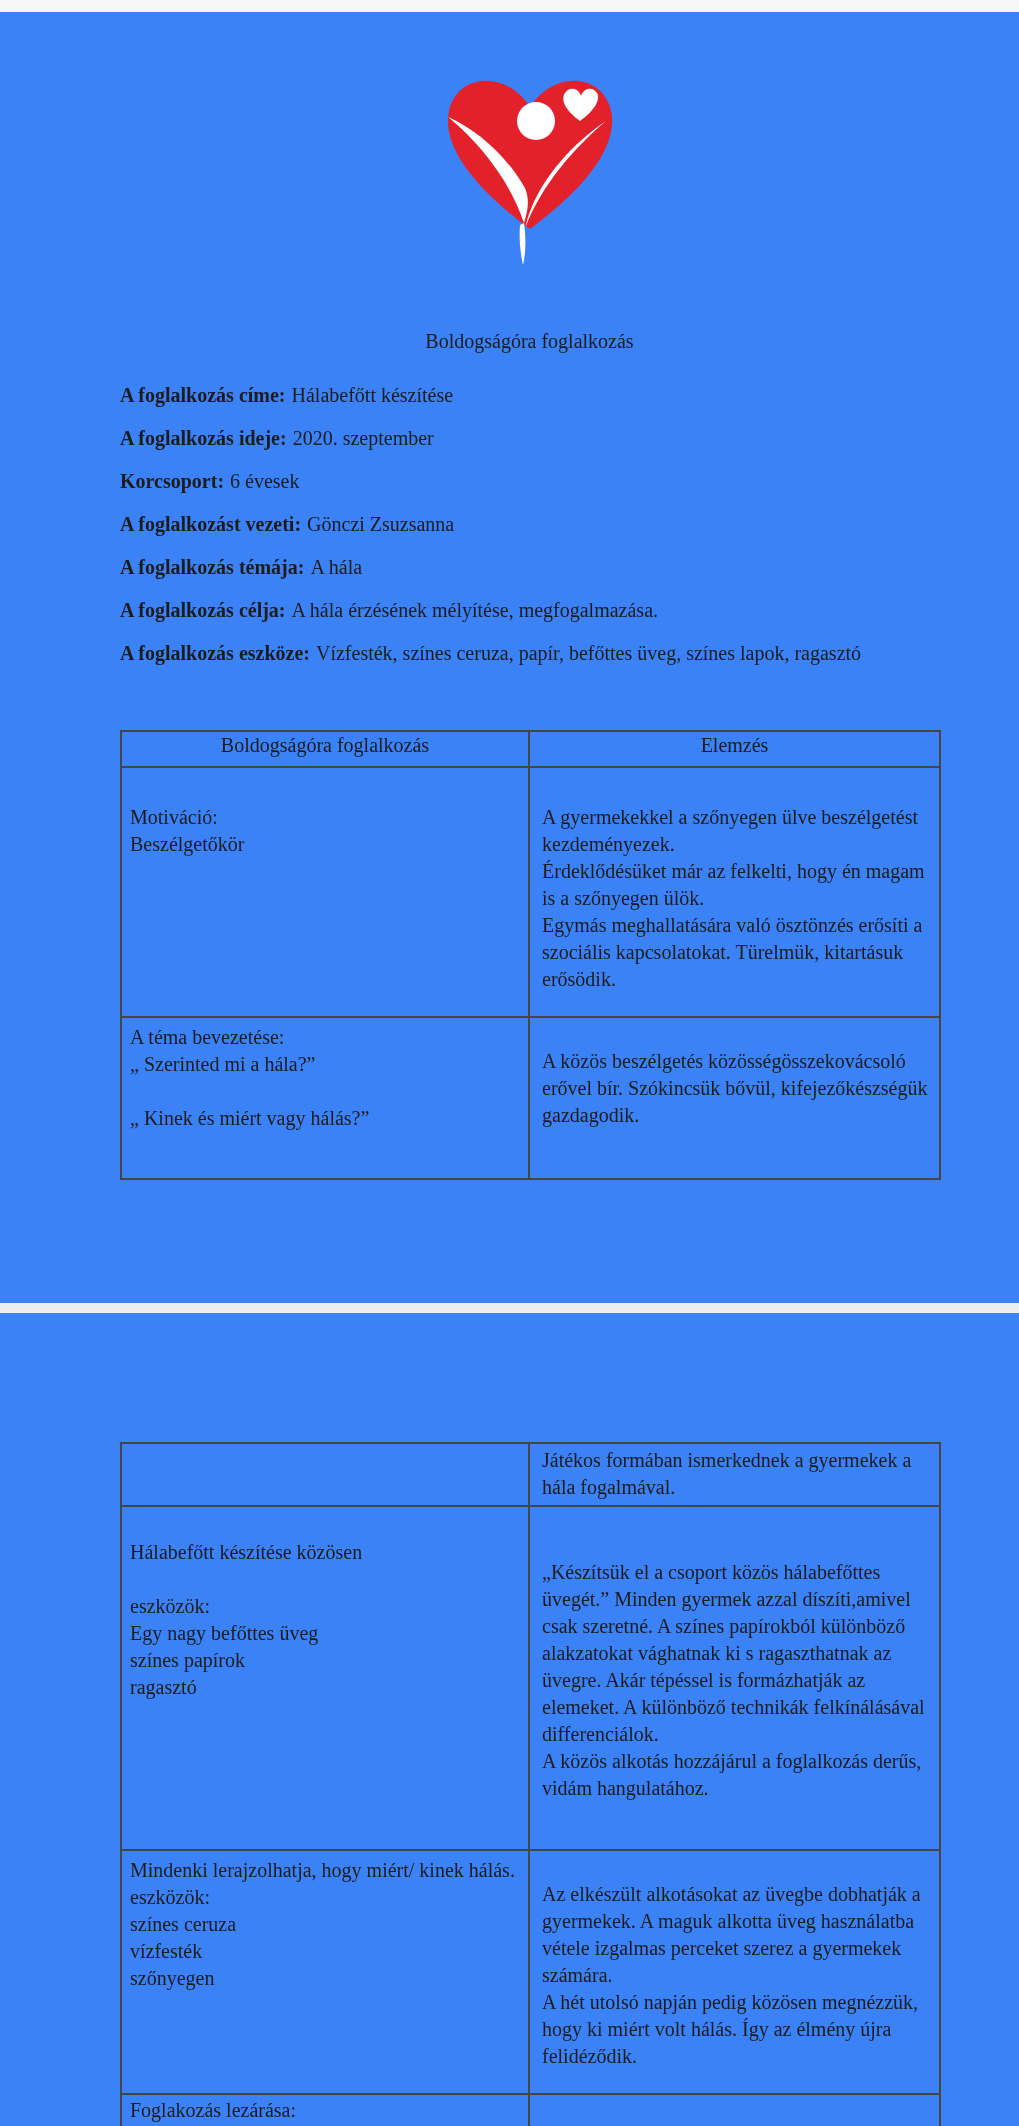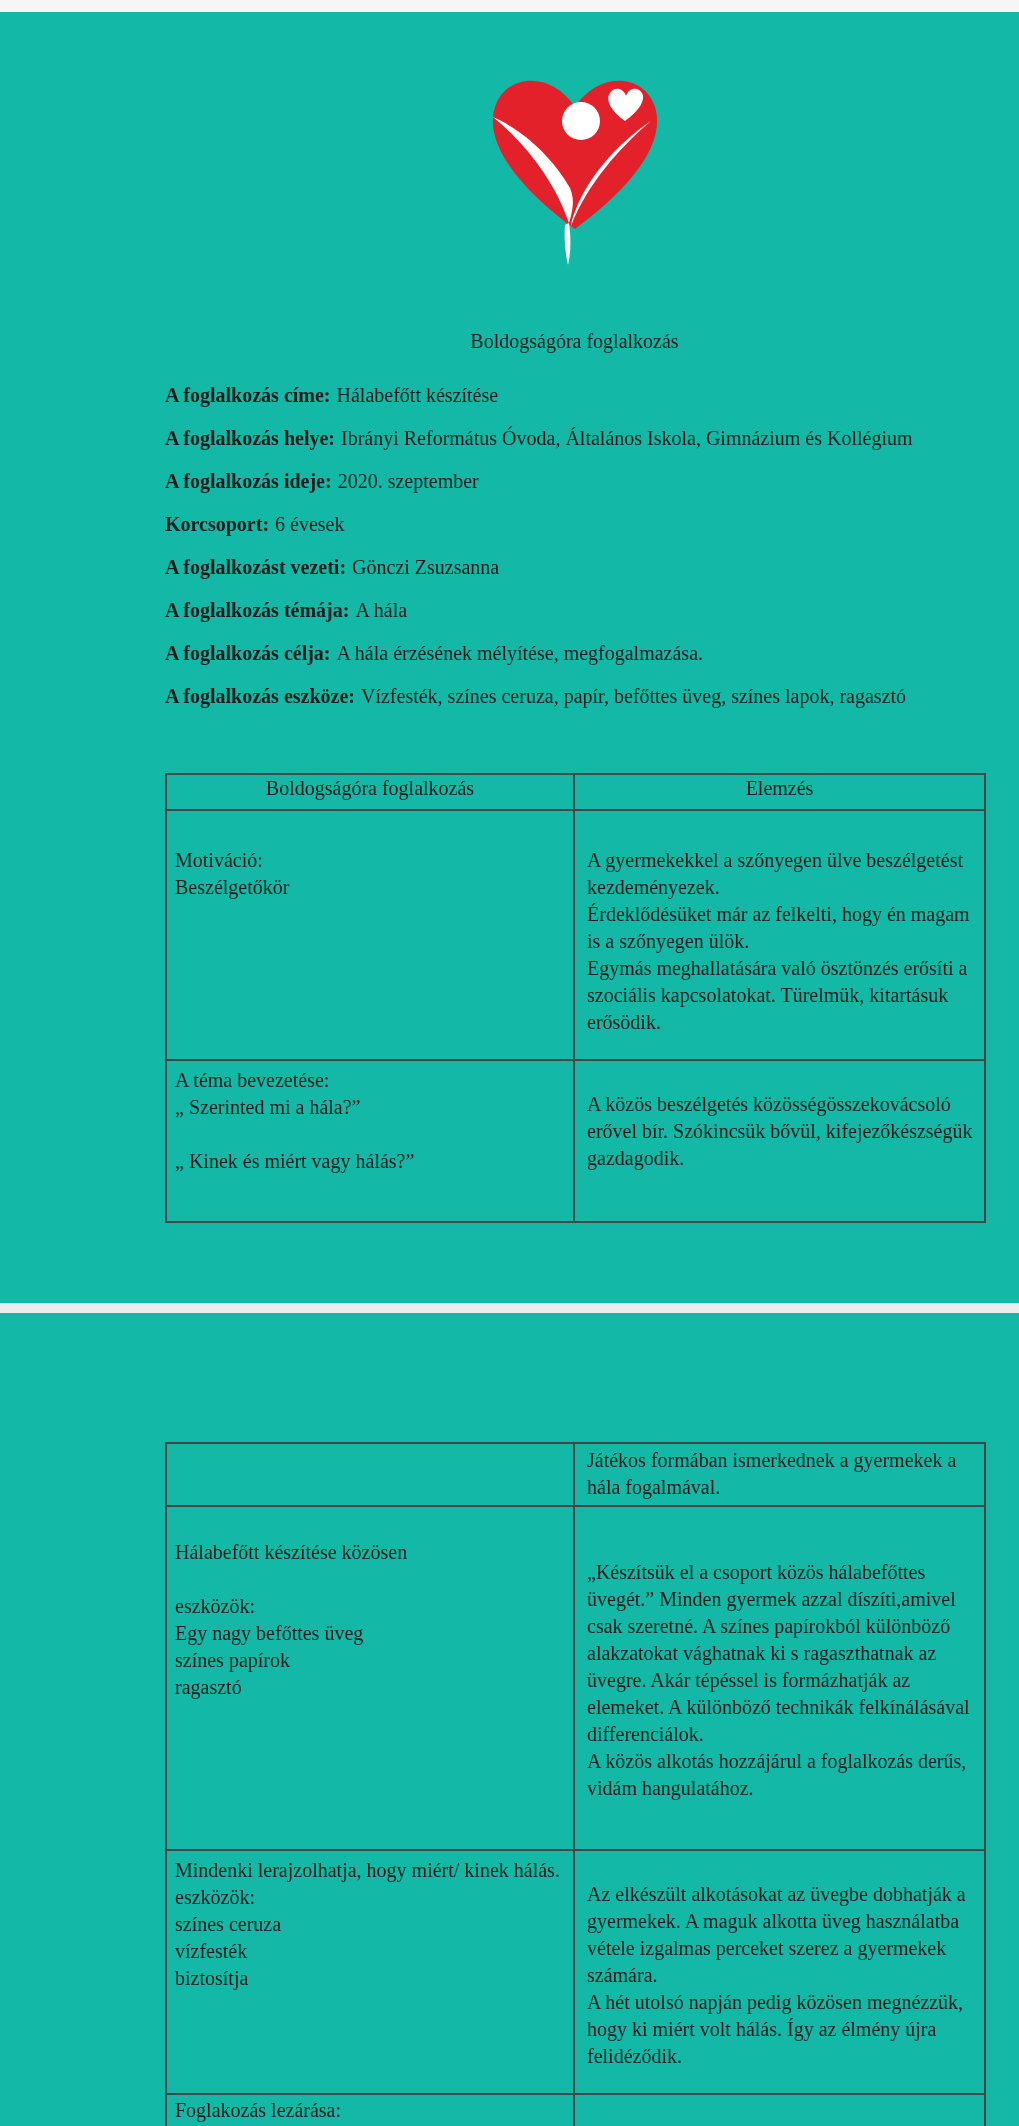--- a/index.html
+++ b/index.html
@@ -2,21 +2,21 @@
 <html><head>
 <meta charset="utf-8">
 <style>
   html,body{margin:0;padding:0;}
   body{
     width:1019px;height:2126px;overflow:hidden;background:#ffffff;
     font-family:"Liberation Serif","DejaVu Serif",serif;
     color:#1c1c1c;font-size:20px;
   }
   .top-strip{height:12px;background:#f6f6f6;}
-  .page{background:#14b8a6;position:relative;padding-left:45px;}
+  .page{background:#3b82f6;position:relative;}
   .page1{height:1291px;overflow:hidden;}
   .page-gap{height:10px;background:#ededed;}
   .page2{height:948px;overflow:hidden;}
   .logo-wrap{margin:45px 0 0 430px;width:200px;height:212px;}
   .content{margin-left:120px;width:819px;}
   .doc-title{margin-top:58px;text-align:center;line-height:28px;}
   .details{margin-top:26px;}
   .detail-line{line-height:28px;margin-bottom:15px;}
   .b{font-weight:normal;}
   .detail-label{font-weight:bold;margin-right:6px;}
@@ -62,23 +62,20 @@
       <path fill="#ffffff" d="M94 166 C 96 180, 96 196, 93 208 C 90 195, 89 180, 90 168 Z"></path>
     </svg>
   </div>
 
   <div class="content">
     <div class="doc-title">Boldogságóra foglalkozás</div>
 
     <div class="details">
       <div class="detail-line">
         <span class="detail-label">A foglalkozás címe:</span><span>Hálabefőtt készítése</span>
-      </div>
-      <div class="detail-line">
-        <span class="detail-label">A foglalkozás helye:</span><span>Ibrányi Református Óvoda, Általános Iskola, Gimnázium és Kollégium</span>
       </div>
       <div class="detail-line">
         <span class="detail-label">A foglalkozás ideje:</span><span>2020. szeptember</span>
       </div>
       <div class="detail-line">
         <span class="detail-label">Korcsoport:</span><span>6 évesek</span>
       </div>
       <div class="detail-line">
         <span class="detail-label">A foglalkozást vezeti:</span><span>Gönczi Zsuzsanna</span>
       </div>
@@ -159,21 +156,21 @@
           <p>„Készítsük el a csoport közös hálabefőttes üvegét.” Minden gyermek azzal díszíti,amivel csak szeretné. A színes papírokból különböző alakzatokat vághatnak ki s ragaszthatnak az üvegre. Akár tépéssel is formázhatják az elemeket. A különböző technikák felkínálásával differenciálok.</p>
           <p>A közös alkotás hozzájárul a foglalkozás derűs, vidám hangulatához.</p>
         </td>
       </tr>
       <tr class="t2r3">
         <td class="left-cell">
           <div class="ln b">Mindenki lerajzolhatja, hogy miért/ kinek hálás.</div>
           <div class="ln b">eszközök:</div>
           <div class="ln">színes ceruza</div>
           <div class="ln">vízfesték</div>
-          <div class="ln">biztosítja</div>
+          <div class="ln">szőnyegen</div>
         </td>
         <td class="right-cell">
           <p>Az elkészült alkotásokat az üvegbe dobhatják a gyermekek. A maguk alkotta üveg használatba vétele izgalmas perceket szerez a gyermekek számára.</p>
           <p>A hét utolsó napján pedig közösen megnézzük, hogy ki miért volt hálás. Így az élmény újra felidéződik.</p>
         </td>
       </tr>
       <tr class="t2r4">
         <td class="left-cell">
           <div class="ln b">Foglakozás lezárása:</div>
           <div class="ln b">Zenehallgatás</div>

